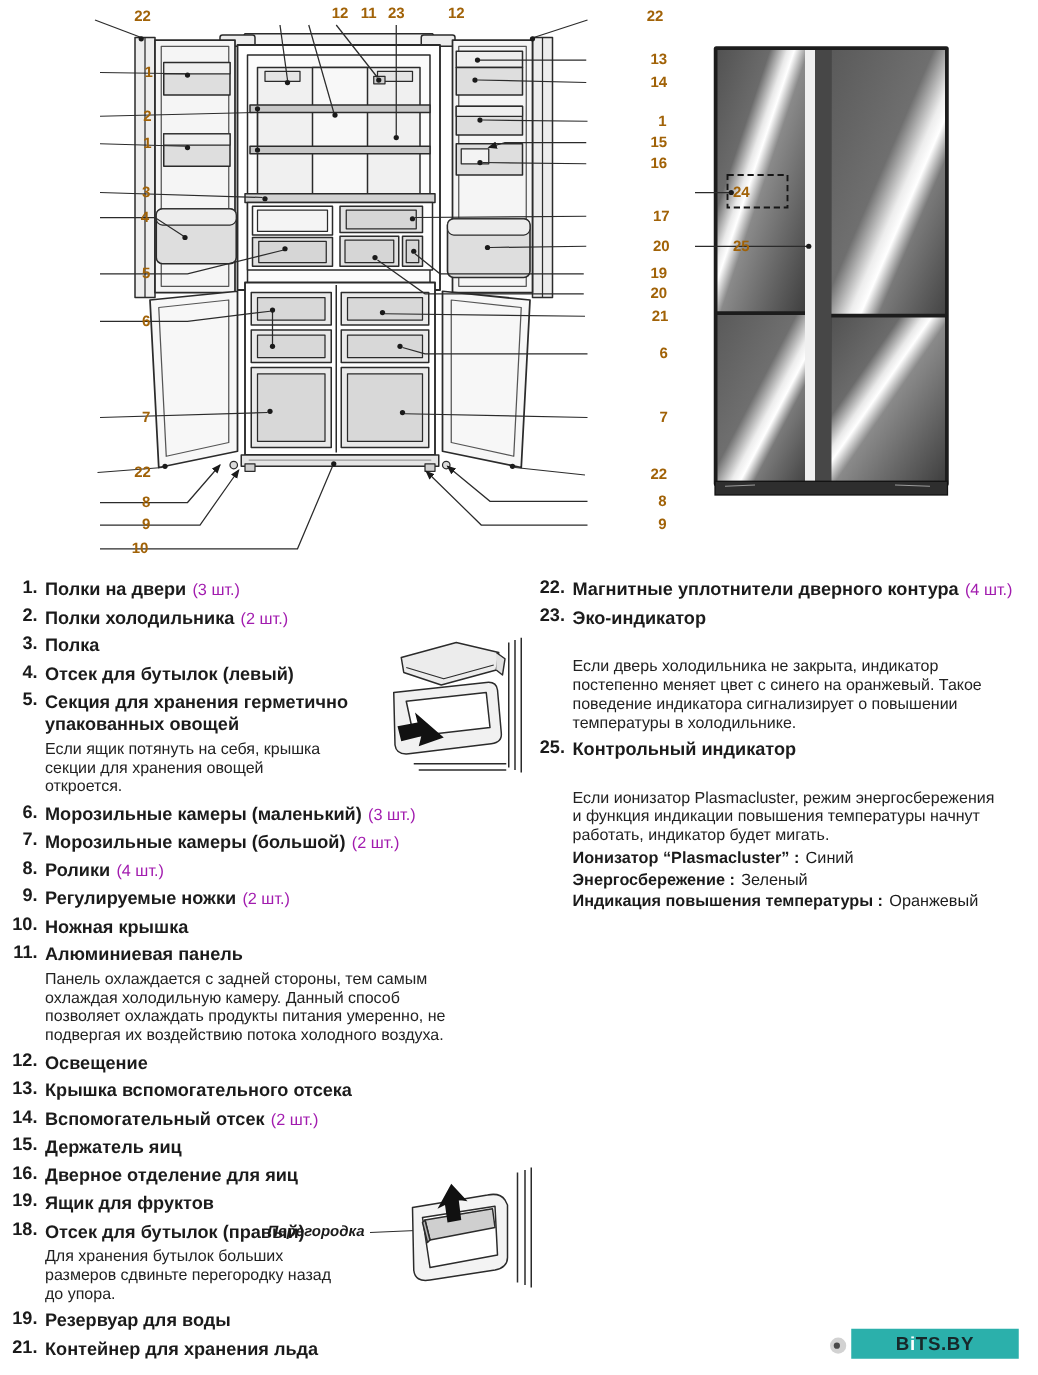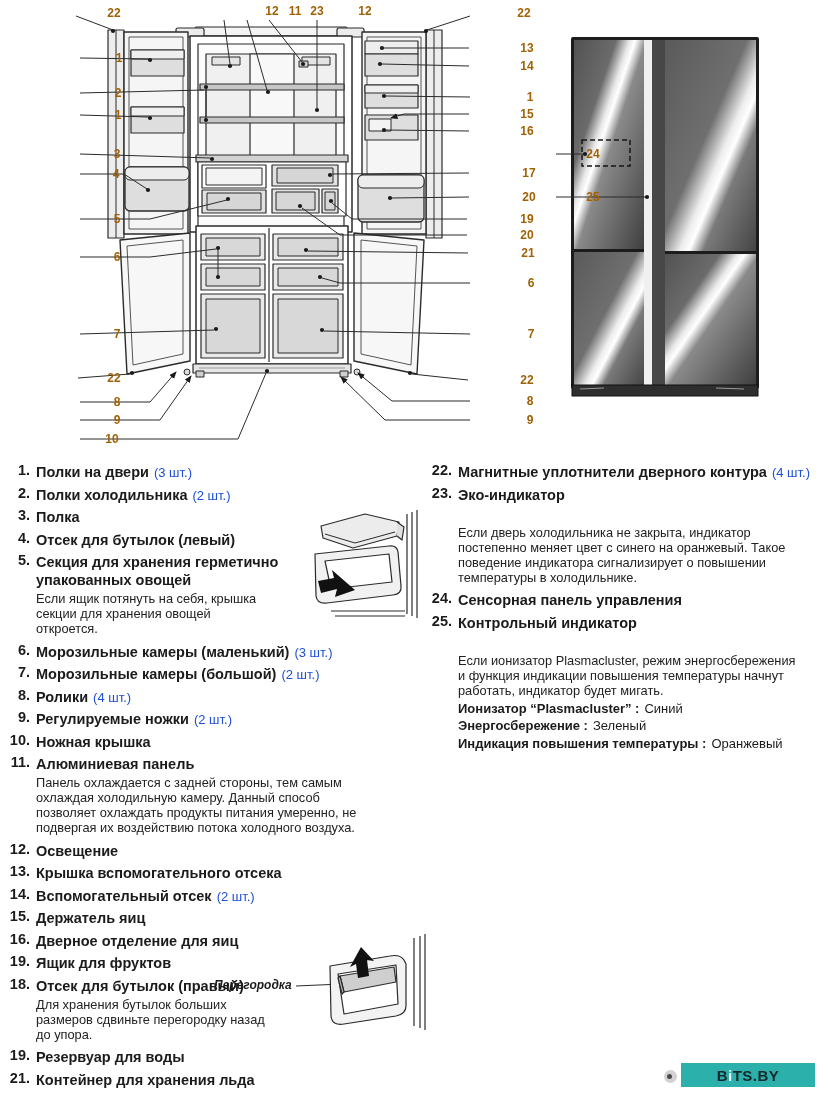--- a/index.html
+++ b/index.html
@@ -10,21 +10,21 @@
            line-height:15px;white-space:nowrap;margin-left:48px;}
   
   .parts{position:absolute;top:463px;}
   #parts-left{left:4px;width:416px;}
   #parts-right{left:424px;width:404px;}
   .item{display:flex;margin-bottom:4.5px;}
   .num{width:26px;min-width:26px;text-align:right;font-weight:bold;font-size:14.5px;line-height:15.5px;margin-right:6px;}
   #parts-right .num{width:28px;min-width:28px;}
   .body{flex:1;}
   .title{font-weight:bold;font-size:14.5px;line-height:15.5px;white-space:pre-line;}
-  .qty{font-size:13px;margin-left:5px;color:#1d4ed8;}
+  .qty{font-size:13px;margin-left:5px;color:#a21caf;}
   .desc{font-size:12.8px;line-height:15px;margin:2px 0 2px 0;color:#222;}
   .desc:empty{display:none;}
   .dw235{max-width:235px;} .dw240{max-width:240px;} .dw325{max-width:325px;}
   .dw340{max-width:340px;margin-top:21px;}
   .ind-row{font-size:13px;line-height:17.5px;}
   .ind-row:first-of-type{margin-top:2px;}
   .ind-label{font-weight:bold;}
   .ind-value{margin-left:5px;}
   
   .inset{position:absolute;}
@@ -486,26 +486,20 @@
       </div>
     </div>
     <div class="item">
       <div class="num">23.</div>
       <div class="body">
         <span class="title">Эко-индикатор</span>
         <div class="desc dw340">Если дверь холодильника не закрыта, индикатор постепенно меняет цвет с синего на оранжевый. Такое поведение индикатора сигнализирует о повышении температуры в холодильнике.</div>
       </div>
     </div>
     <div class="item">
-      <div class="num">24.</div>
-      <div class="body">
-        <span class="title">Сенсорная панель управления</span>
-      </div>
-    </div>
-    <div class="item">
       <div class="num">25.</div>
       <div class="body">
         <span class="title">Контрольный индикатор</span>
         <div class="desc dw340">Если ионизатор Plasmacluster, режим энергосбережения и функция индикации повышения температуры начнут работать, индикатор будет мигать.</div>
         <div class="ind-row">
           <span class="ind-label">Ионизатор “Plasmacluster” :</span><span class="ind-value">Синий</span>
         </div>
         <div class="ind-row">
           <span class="ind-label">Энергосбережение :</span><span class="ind-value">Зеленый</span>
         </div>

